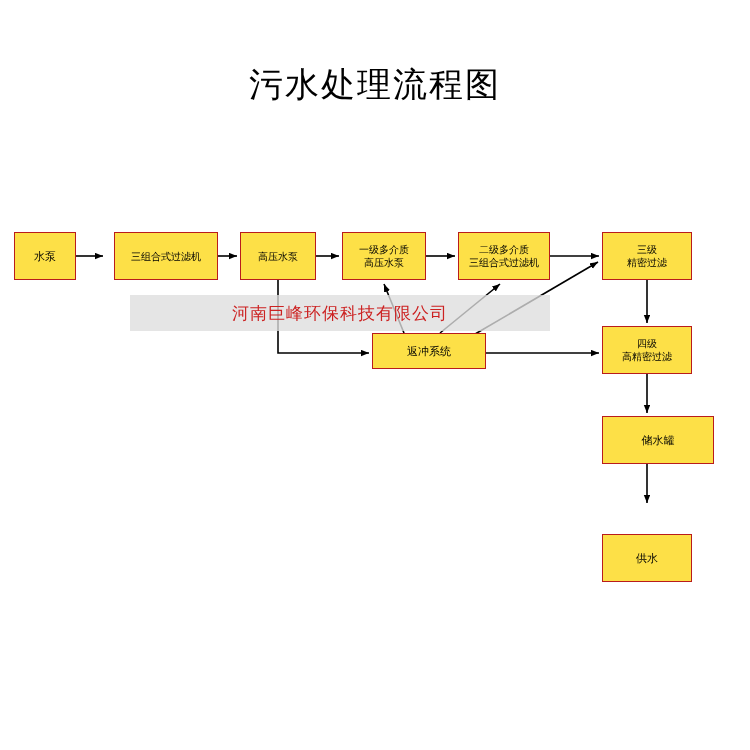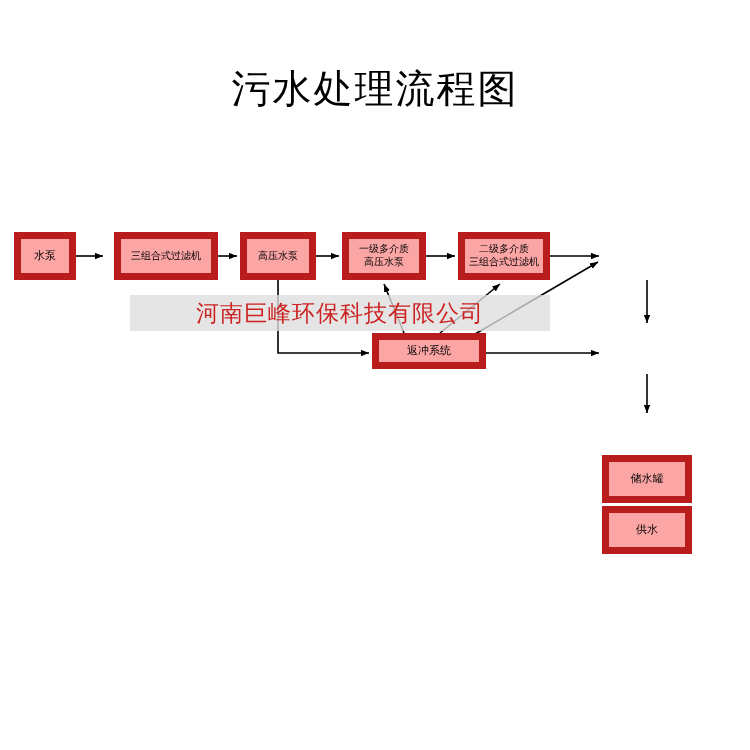--- a/index.html
+++ b/index.html
@@ -15,60 +15,60 @@
     overflow: hidden;
     font-family: "DejaVu Sans", "Liberation Sans", sans-serif;
   }
   #title {
     position: absolute;
     left: 0;
     top: 62px;
     width: 750px;
     text-align: center;
     font-family: "DejaVu Serif", "Liberation Serif", serif;
-    font-size: 39px;
+    font-size: 34px;
     letter-spacing: 2px;
     color: #000000;
     white-space: nowrap;
   }
   .node {
     position: absolute;
     box-sizing: border-box;
-    background: #fca5a5;
-    border: 7px solid #b91c1c;
+    background: #fde047;
+    border: 1px solid #b91c1c;
     display: flex;
     flex-direction: column;
     align-items: center;
     justify-content: center;
     color: #000000;
     font-size: 10px;
     line-height: 13px;
     text-align: center;
-    font-family: Liberation Mono, monospace;
+    font-family: Liberation Sans, sans-serif;
   }
   .node .ln { display: block; white-space: nowrap; }
   .node.big { font-size: 11px; }
   svg.wires {
     position: absolute;
     left: 0;
     top: 0;
     width: 750px;
     height: 750px;
     pointer-events: none;
   }
   #watermark {
     position: absolute;
     left: 130px;
     top: 295px;
     width: 420px;
     height: 36px;
     background: rgba(222,222,222,0.78);
     color: #cc2222;
     font-family: "DejaVu Sans", "Liberation Sans", sans-serif;
-    font-size: 23px;
+    font-size: 17px;
     line-height: 36px;
     text-align: center;
     white-space: nowrap;
     letter-spacing: 1px;
   }
 </style>
 </head>
 <body>
 
 <div id="page">
@@ -118,29 +118,37 @@
   <div class="node" style="left:342px; top:232px; width:84px;  height:48px;">
     <span class="ln">一级多介质</span>
     <span class="ln">高压水泵</span>
   </div>
 
   <div class="node" style="left:458px; top:232px; width:92px;  height:48px;">
     <span class="ln">二级多介质</span>
     <span class="ln">三组合式过滤机</span>
   </div>
 
+  <div class="node" style="left:602px; top:232px; width:90px;  height:48px;">
+    <span class="ln">三级</span>
+    <span class="ln">精密过滤</span>
+  </div>
 
   <div class="node big" style="left:372px; top:333px; width:114px; height:36px;">
     <span class="ln">返冲系统</span>
   </div>
 
+  <div class="node" style="left:602px; top:326px; width:90px;  height:48px;">
+    <span class="ln">四级</span>
+    <span class="ln">高精密过滤</span>
+  </div>
 
-  <div class="node big" style="left:602px; top:416px; width:90px;  height:48px;margin-top:39px;">
+  <div class="node big" style="left:602px; top:416px; width:112px;  height:48px;">
     <span class="ln">储水罐</span>
   </div>
 
-  <div class="node big" style="left:602px; top:506px; width:90px;  height:48px;">
+  <div class="node big" style="left:602px; top:534px; width:90px;  height:48px;">
     <span class="ln">供水</span>
   </div>
 
   <div id="watermark">河南巨峰环保科技有限公司</div>
 
 </div>
 
 </body></html>

